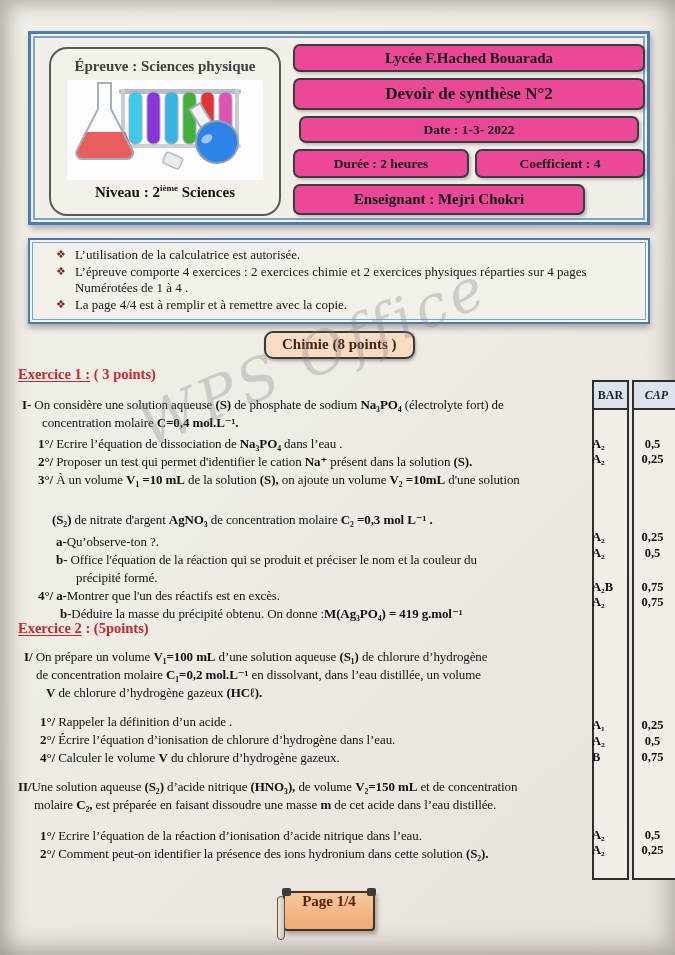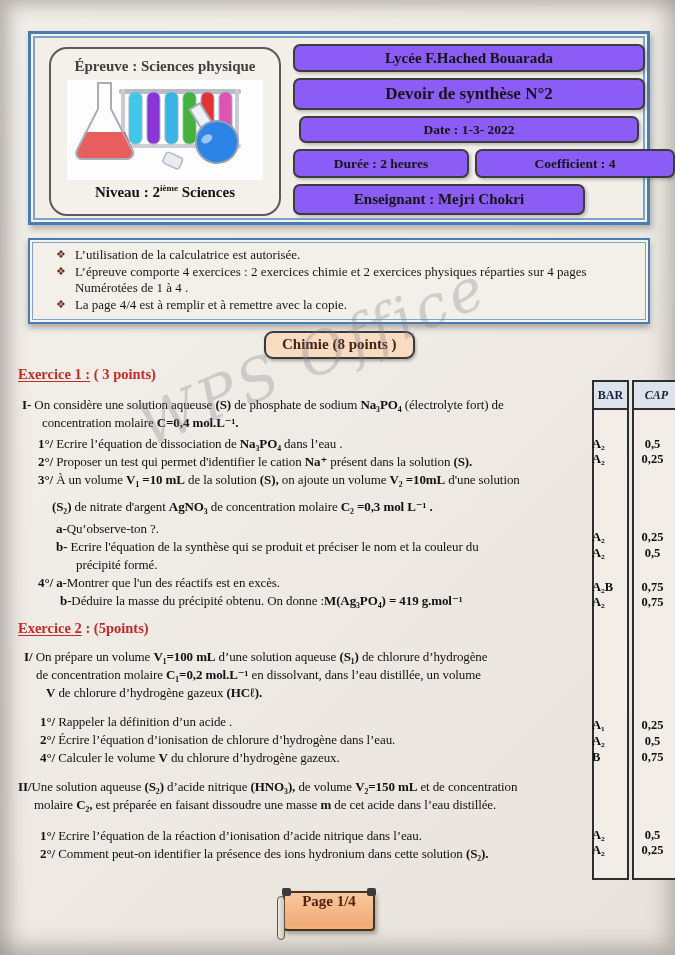--- a/index.html
+++ b/index.html
@@ -29,29 +29,29 @@
     border:2px solid #5b5b5b; border-radius:18px; background:#f4f0ea;
     text-align:center;
   }
   .epreuve-title { margin-top:9px; font-weight:bold; font-size:15px; color:#404040; }
   .glassware { display:block; margin:5px auto 0; background:#fcfcfd; border-radius:2px; }
   .niveau { margin-top:3px; font-weight:bold; font-size:15px; color:#141414; }
   .niveau sup { font-size:9px; }
 
   .hdr-right { position:absolute; left:262px; top:8px; width:352px; height:178px; }
   .hbox {
-    position:absolute; background:#8b5cf6; border:2px solid #3c3c3c; border-radius:7px;
+    position:absolute; background:#ec4899; border:2px solid #3c3c3c; border-radius:7px;
     display:flex; align-items:center; justify-content:center;
     font-weight:bold; color:#141414; box-shadow:2px 2px 3px rgba(70,70,75,.30);
   }
   .hbox.lycee   { left:0;   top:2px;   width:352px; height:28px; font-size:15px; }
   .hbox.devoir  { left:0;   top:36px;  width:352px; height:32px; font-size:17px; }
   .hbox.date    { left:6px; top:74px;  width:340px; height:27px; font-size:13.5px; }
   .hbox.duree   { left:0;   top:107px; width:176px; height:29px; font-size:13.5px; }
-  .hbox.coeff   { left:182px;top:107px; width:200px; height:29px; font-size:13.5px; }
+  .hbox.coeff   { left:182px;top:107px; width:170px; height:29px; font-size:13.5px; }
   .hbox.ens     { left:0;   top:142px; width:292px; height:31px; font-size:15px; }
 
   
   .notes {
     position:absolute; left:28px; top:238px; width:622px; height:86px;
     border:2px solid #4a7cb3;
     box-shadow: inset 0 0 0 2px #f6f4ef, inset 0 0 0 3px #7fa2c8, 0 4px 6px rgba(60,60,70,.38);
     background:#f3efe9; padding:7px 12px 0 26px;
   }
   .note-item { display:flex; font-size:13px; color:#17171a; line-height:16.5px; }
@@ -73,21 +73,21 @@
   .ex1-head { left:18px; top:366px; }
   .ex2-head { left:18px; top:620px; }
 
   .body-block { position:absolute; left:18px; width:578px; color:#121215; }
   .ex1-body { top:396px; }
   .ex2-body { top:648px; }
   .line { font-size:13px; line-height:18px; white-space:nowrap; letter-spacing:-0.1px; }
   .line b { font-weight:bold; }
   
   .l0{padding-left:4px} .l1{padding-left:24px} .l2{padding-left:20px;margin-top:3px}
-  .l3{padding-left:20px} .l4{padding-left:20px} .l5{padding-left:34px;margin-top:9px}
+  .l3{padding-left:20px} .l4{padding-left:20px} .l5{padding-left:34px;margin-top:22px}
   .l6{padding-left:38px;margin-top:4px} .l7{padding-left:38px} .l8{padding-left:58px}
   .l9{padding-left:20px} .l10{padding-left:42px}
   
   .m0{padding-left:6px} .m1{padding-left:18px} .m2{padding-left:28px}
   .m3{padding-left:22px;margin-top:11px} .m4{padding-left:22px} .m5{padding-left:22px}
   .m6{padding-left:0;margin-top:11px} .m7{padding-left:16px}
   .m8{padding-left:22px;margin-top:13px} .m9{padding-left:22px}
 
   
   .score { position:absolute; left:592px; top:380px; width:81px; height:500px; }
@@ -213,21 +213,21 @@
     <span class="u">Exercice 1 :</span><span> ( 3 points)</span>
   </div>
   <div class="body-block ex1-body">
     <div class="line l0"><b>I- </b><span>On considère une solution aqueuse </span><b>(S)</b><span> de phosphate de sodium </span><b>Na₃PO₄</b><span> (électrolyte fort) de</span></div>
     <div class="line l1"><span>concentration  molaire </span><b>C=0,4 mol.L⁻¹.</b></div>
     <div class="line l2"><b>1°/ </b><span>Ecrire l’équation de dissociation de </span><b>Na₃PO₄</b><span> dans l’eau .</span></div>
     <div class="line l3"><b>2°/ </b><span>Proposer un test qui permet d'identifier le cation </span><b>Na⁺</b><span> présent dans la solution </span><b>(S).</b></div>
     <div class="line l4"><b>3°/ </b><span>À un volume </span><b>V₁ =10 mL</b><span> de la solution </span><b>(S),</b><span> on ajoute un volume </span><b>V₂ =10mL</b><span> d'une solution</span></div>
     <div class="line l5"><b>(S₂)</b><span> de nitrate d'argent  </span><b>AgNO₃</b><span> de concentration molaire </span><b>C₂ =0,3 mol L⁻¹ .</b></div>
     <div class="line l6"><b>a-</b><span>Qu’observe-ton ?.</span></div>
-    <div class="line l7"><b>b- </b><span>Ecrire l'équation de la synthèse qui se produit et préciser le nom et la couleur du</span></div>
+    <div class="line l7"><b>b- </b><span>Office l'équation de la réaction qui se produit et préciser le nom et la couleur du</span></div>
     <div class="line l8"><span>précipité formé.</span></div>
     <div class="line l9"><b>4°/   a-</b><span>Montrer que l'un des réactifs est en excès.</span></div>
     <div class="line l10"><b>b-</b><span>Déduire la masse du précipité obtenu.   On donne :</span><b>M(Ag₃PO₄) = 419 g.mol⁻¹</b></div>
   </div>
 
   <div class="ex-head ex2-head">
     <span class="u">Exercice 2</span><span> : (5points)</span>
   </div>
   <div class="body-block ex2-body">
     <div class="line m0"><b>I/ </b><span>On prépare un volume </span><b>V₁=100 mL</b><span> d’une solution aqueuse </span><b>(S₁)</b><span> de chlorure d’hydrogène</span></div>

